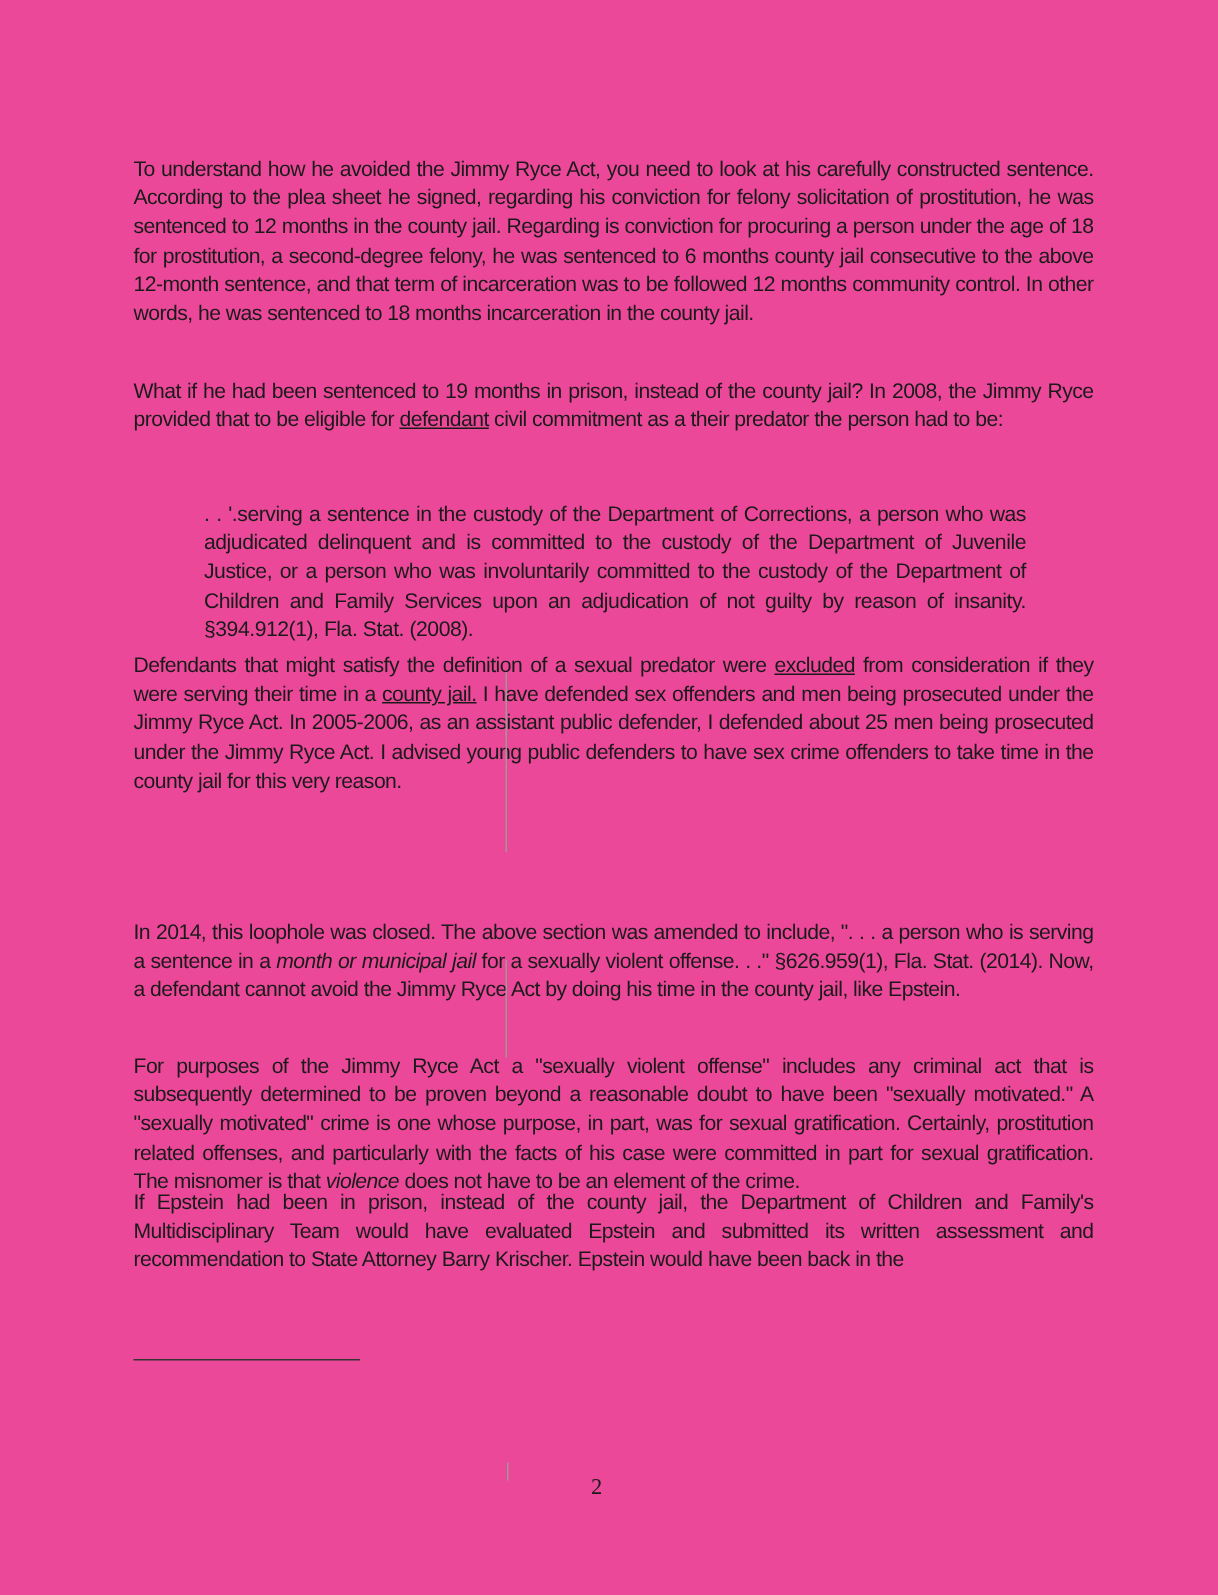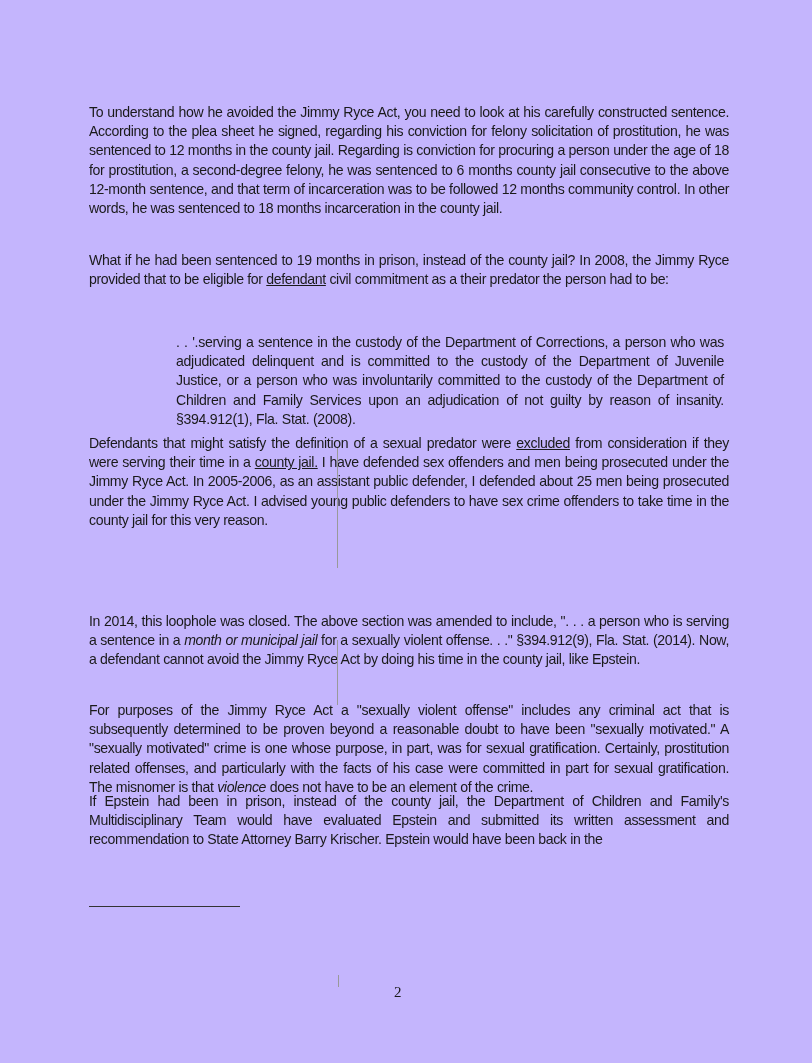--- a/index.html
+++ b/index.html
@@ -1,30 +1,30 @@
 <!DOCTYPE html>
 <html><head>
 <meta charset="utf-8">
 <style>
   html, body { margin: 0; padding: 0; background: #ffffff; }
   body { width: 812px; height: 1063px; position: relative; overflow: hidden; }
   .page {
-    position: absolute; left: 0; top: 0; width: 812px; height: 1063px; background: #c4b5fd;
+    position: absolute; left: 0; top: 0; width: 812px; height: 1063px; background: #ec4899;
     font-family: "Liberation Sans", sans-serif; color: #1a1a1a;
   }
   .body-text {
     position: absolute; left: 89px; width: 640px; font-size: 14.1px; line-height: 19.2px;
     text-align: justify; letter-spacing: -0.35px;
   }
   .para { margin: 0; }
   .u { text-decoration: underline; }
   .i { font-style: italic; }
   .quote {
     position: absolute; left: 136px; width: 548px; font-size: 14.1px; line-height: 19.2px;
-    text-align: justify; letter-spacing: -0.3px; margin-left: 40px;
+    text-align: justify; letter-spacing: -0.3px;
   }
   .fn-rule { position: absolute; left: 89px; top: 906px; width: 151px; height: 1px; background: #333; }
   .footnote {
     position: absolute; left: 89px; top: 915px; width: 640px; font-size: 14.1px; line-height: 19.2px;
     text-align: justify; letter-spacing: -0.3px;
   }
   .fn-mark { font-size: 9px; vertical-align: 5px; margin-right: 3px; }
   .sup { font-size: 9px; vertical-align: 5px; }
   .page-num {
     position: absolute; left: 394px; top: 984px; font-family: "Liberation Serif", serif; font-size: 15px;
@@ -47,21 +47,21 @@
   <div class="quote" style="top:333px;">
     <p class="para">. . '.serving a sentence in the custody of the Department of Corrections, a person who was adjudicated delinquent and is committed to the custody of the Department of Juvenile Justice, or a person who was involuntarily committed to the custody of the Department of Children and Family Services upon an adjudication of not guilty by reason of insanity. §394.912(1), Fla. Stat. (2008).</p>
   </div>
 
   <div class="body-text" style="top:434px;">
     <p class="para"><span>Defendants that might satisfy the definition of a sexual predator were </span><span class="u">excluded</span><span> from consideration if they were serving their time in a </span><span class="u">county jail.</span><span>  I have defended sex offenders and men being prosecuted under the Jimmy Ryce Act.  In 2005-2006, as an assistant public defender, I defended about 25 men being prosecuted under the Jimmy Ryce Act. I advised young public defenders to have sex crime offenders to take time in the county jail for this very reason.</span></p>
   </div>
 
 
   <div class="body-text" style="top:612px;">
-    <p class="para"><span>In 2014, this loophole was closed. The above section was amended to include, ". . . a person who is serving a sentence in a </span><span class="i">month or municipal jail</span><span> for a sexually violent offense. . ." §394.912(9), Fla. Stat. (2014). Now, a defendant cannot avoid the Jimmy Ryce Act by doing his time in the county jail, like Epstein.</span></p>
+    <p class="para"><span>In 2014, this loophole was closed. The above section was amended to include, ". . . a person who is serving a sentence in a </span><span class="i">month or municipal jail</span><span> for a sexually violent offense. . ." §626.959(1), Fla. Stat. (2014). Now, a defendant cannot avoid the Jimmy Ryce Act by doing his time in the county jail, like Epstein.</span></p>
   </div>
 
   <div class="body-text" style="top:693px;margin-top:8px;">
     <p class="para"><span>For purposes of the Jimmy Ryce Act a "sexually violent offense" includes any criminal act that is subsequently determined to be proven beyond a reasonable doubt to have been "sexually motivated."  A "sexually motivated" crime is one whose purpose, in part, was for sexual gratification. Certainly, prostitution related offenses, and particularly with the facts of his case were committed in part for sexual gratification. The misnomer is that </span><span class="i">violence</span><span> does not have to be an element of the crime.</span></p>
   </div>
 
   <div class="body-text" style="top:792px;">
     <p class="para">If Epstein had been in prison, instead of the county jail, the Department of Children and Family's Multidisciplinary Team would have evaluated Epstein and submitted its written assessment and recommendation to State Attorney Barry Krischer. Epstein would have been back in the</p>
   </div>
 

